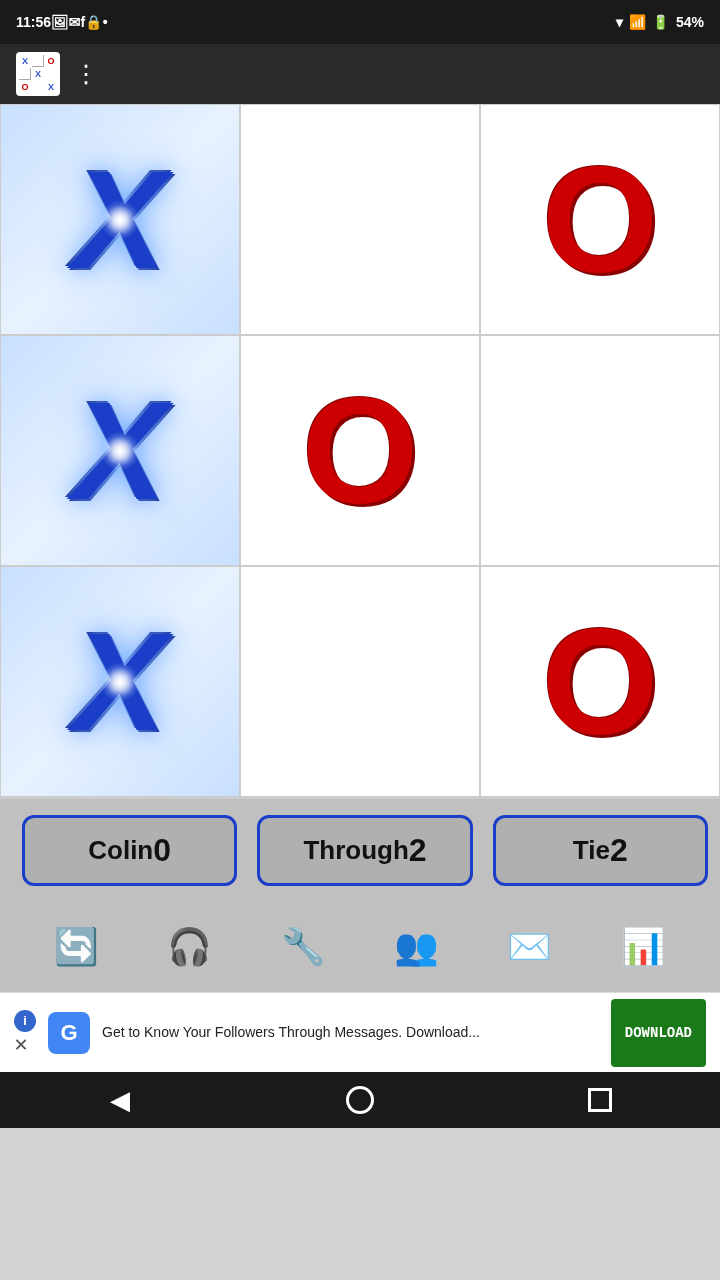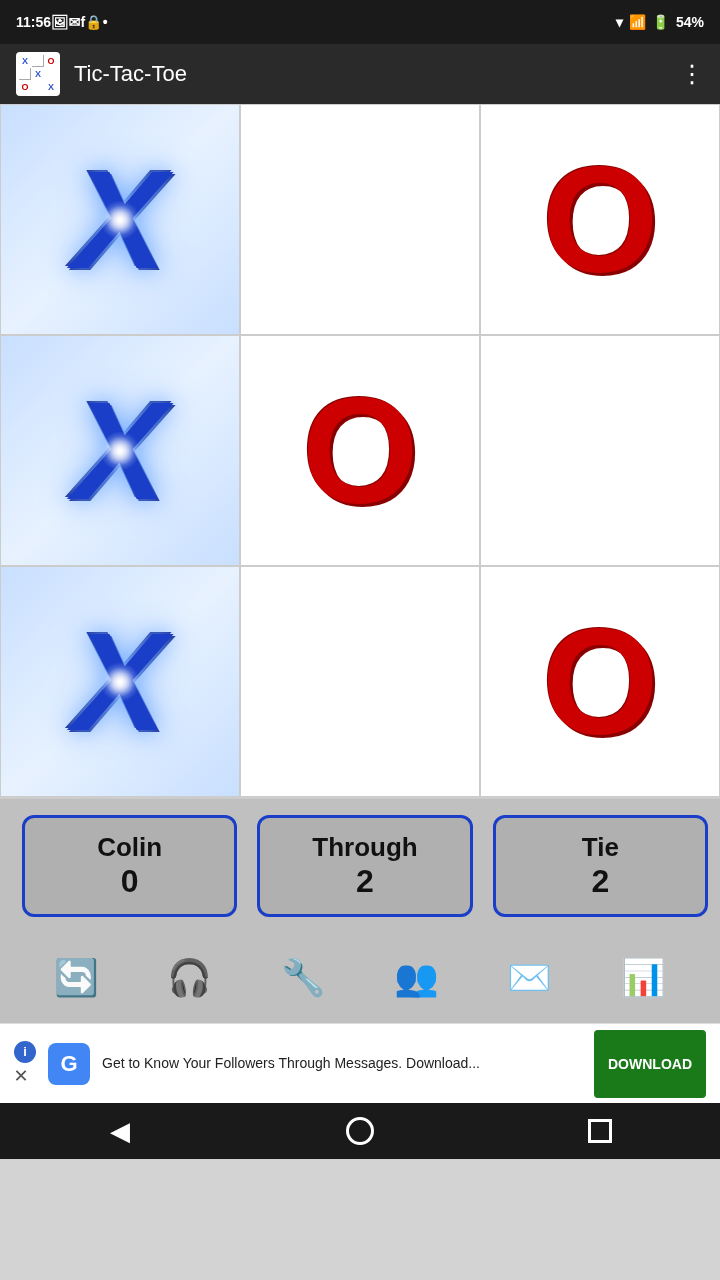--- a/index.html
+++ b/index.html
@@ -137,21 +137,21 @@
       display: flex;
       gap: 10px;
       flex-shrink: 0;
     }
     .score-box {
       flex: 1;
       background: #b0b0b0;
       border: 3px solid #1a3ec8;
       border-radius: 12px;
       display: flex;
-      flex-direction: column;
+      flex-direction: row;
       align-items: center;
       justify-content: center;
       padding: 14px 8px;
       margin-left: 10px;
     }
     .score-name {
       font-size: 26px;
       font-weight: bold;
       color: #111;
     }
@@ -233,20 +233,21 @@
     .ad-download-btn {
       background: #1a7a1a;
       color: white;
       font-size: 14px;
       font-weight: bold;
       padding: 26px 14px;
       border-radius: 4px;
       cursor: pointer;
       white-space: nowrap;
       flex-shrink: 0;
+      font-family: Liberation Mono, monospace;
     }
 
     
     .nav-bar {
       background: #1a1a1a;
       height: 56px;
       display: flex;
       align-items: center;
       justify-content: space-around;
       flex-shrink: 0;
@@ -300,21 +301,20 @@
     <div class="app-icon-cell" style="color:#3355cc;font-size:9px;font-weight:900;background:white;">X</div>
     <div class="app-icon-cell" style="background:white;border-right:1px solid #aaa;border-bottom:1px solid #aaa;"></div>
     <div class="app-icon-cell" style="color:#cc0000;font-size:9px;font-weight:900;background:white;">O</div>
     <div class="app-icon-cell" style="background:white;border-right:1px solid #aaa;border-bottom:1px solid #aaa;"></div>
     <div class="app-icon-cell" style="color:#3355cc;font-size:9px;font-weight:900;background:white;">X</div>
     <div class="app-icon-cell" style="background:white;"></div>
     <div class="app-icon-cell" style="color:#cc0000;font-size:9px;font-weight:900;background:white;">O</div>
     <div class="app-icon-cell" style="background:white;"></div>
     <div class="app-icon-cell" style="color:#3355cc;font-size:9px;font-weight:900;background:white;">X</div>
   </div>
-  <span class="app-title">Tic-Tac-Toe</span>
   <span class="menu-dots">⋮</span>
 </div>
 
 <div class="game-board">
 
   <div class="cell">
     <div class="cell-x">
       X
       <div class="sparkle"></div>
     </div>

